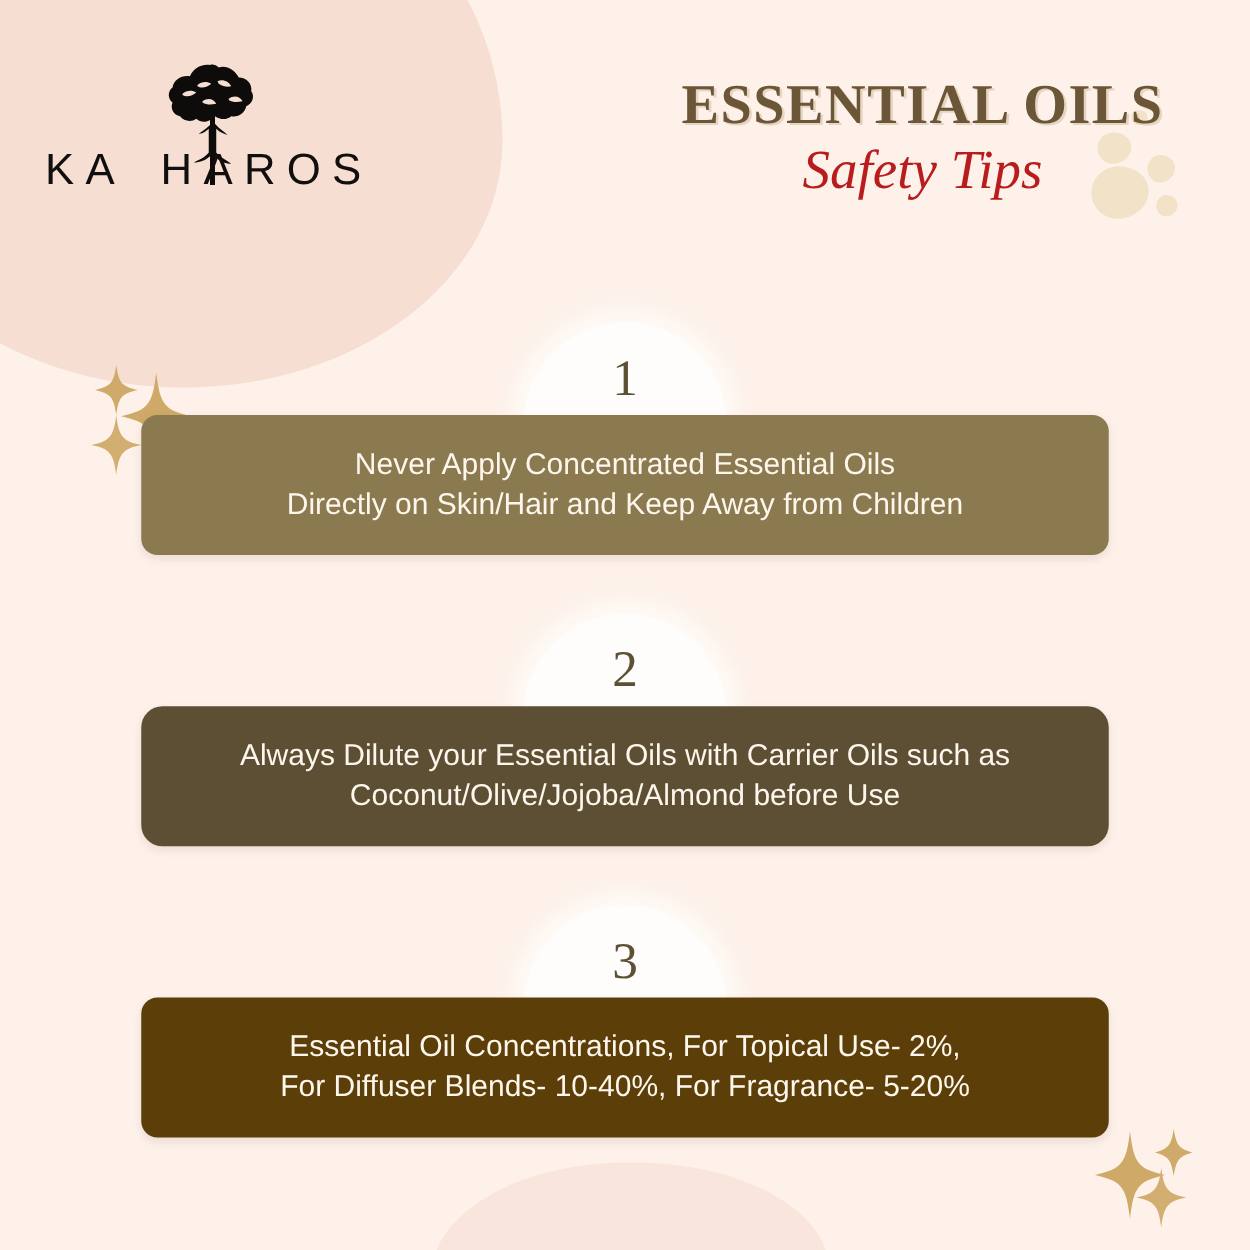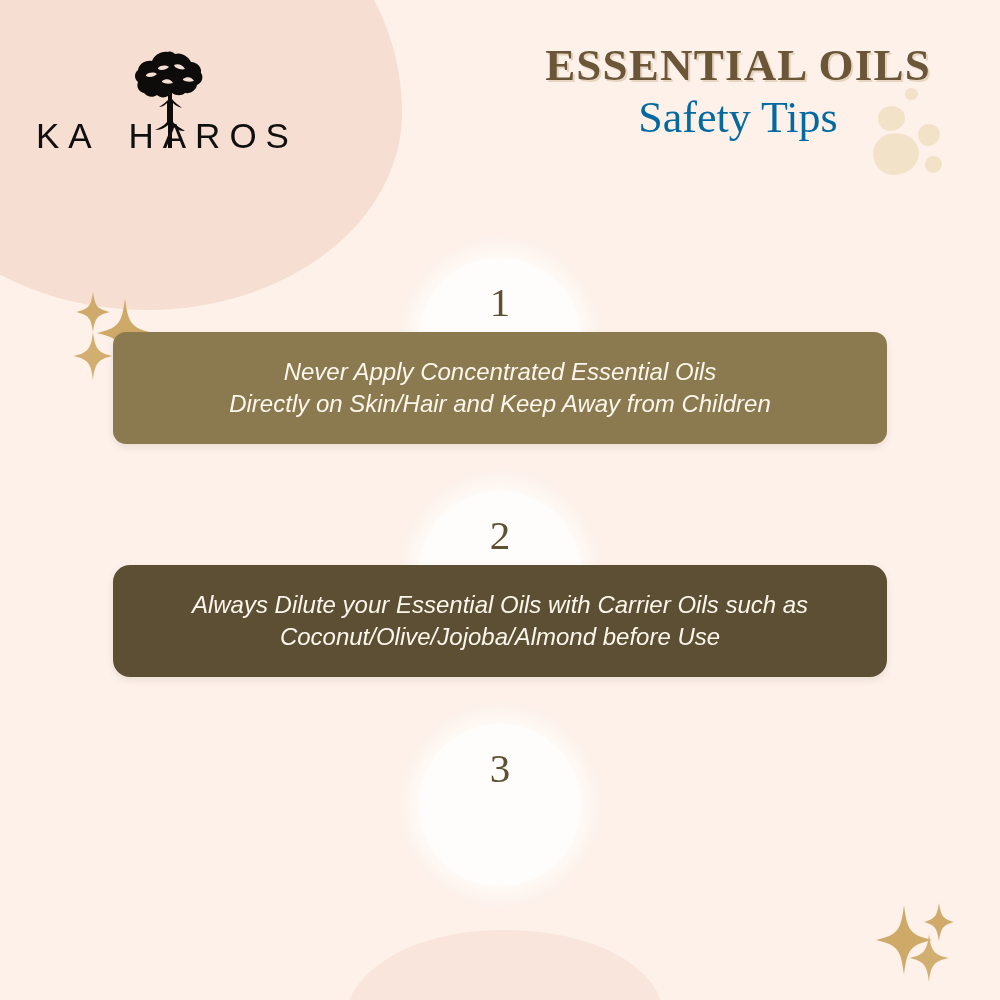--- a/index.html
+++ b/index.html
@@ -80,41 +80,42 @@
     letter-spacing: 9px;
     color: #100f0d;
     white-space: pre;
   }
   .logo-word .gap { color: transparent; }
 
   
   .title-wrap {
     position: absolute;
     right: 52px;
-    top: 42px;
+    top: 60px;
     width: 420px;
     text-align: center;
   }
   .title-main {
     font-family: "Liberation Serif", serif;
     font-weight: bold;
     font-size: 45px;
     letter-spacing: 1.2px;
     color: #6b5638;
     text-shadow: 2px 2px 0 rgba(214,188,158,.55);
     line-height: 1.05;
     white-space: nowrap;
   }
   .title-sub {
     font-family: "Liberation Serif", serif;
     font-size: 44px;
-    color: #0369a1;
+    color: #b91c1c;
     line-height: 1.15;
     margin-top: 4px;
     white-space: nowrap;
+    font-style: italic;
   }
 
   
   .tip {
     position: absolute;
     left: 0;
     width: 1000px;
     height: 230px;
   }
   .tip-circle {
@@ -152,21 +153,20 @@
     box-shadow: 0 3px 7px rgba(120,95,60,.13);
   }
   .tip-text {
     font-family: "Liberation Sans", sans-serif;
     font-size: 24px;
     line-height: 1.33;
     color: #fdf6ec;
     text-align: center;
     padding: 0 26px;
     white-space: pre-line;
-    font-style: italic;
   }
 </style>
 </head>
 <body>
 
 <div class="poster">
 
   <div class="blob-pink-tl"></div>
   <div class="blob-pink-bottom"></div>
 
@@ -222,15 +222,19 @@
     <div class="tip-num">2</div>
     <div class="tip-card" style="background:#5d4f33;border-radius:17px;">
       <div class="tip-text">Always Dilute your Essential Oils with Carrier Oils such as
 Coconut/Olive/Jojoba/Almond before Use</div>
     </div>
   </div>
 
   <div class="tip" style="top:724px;">
     <div class="tip-circle"></div>
     <div class="tip-num">3</div>
+    <div class="tip-card" style="background:#5c3f08;">
+      <div class="tip-text">Essential Oil Concentrations, For Topical Use- 2%,
+For Diffuser Blends- 10-40%, For Fragrance- 5-20%</div>
+    </div>
   </div>
 
 </div>
 
 </body></html>

